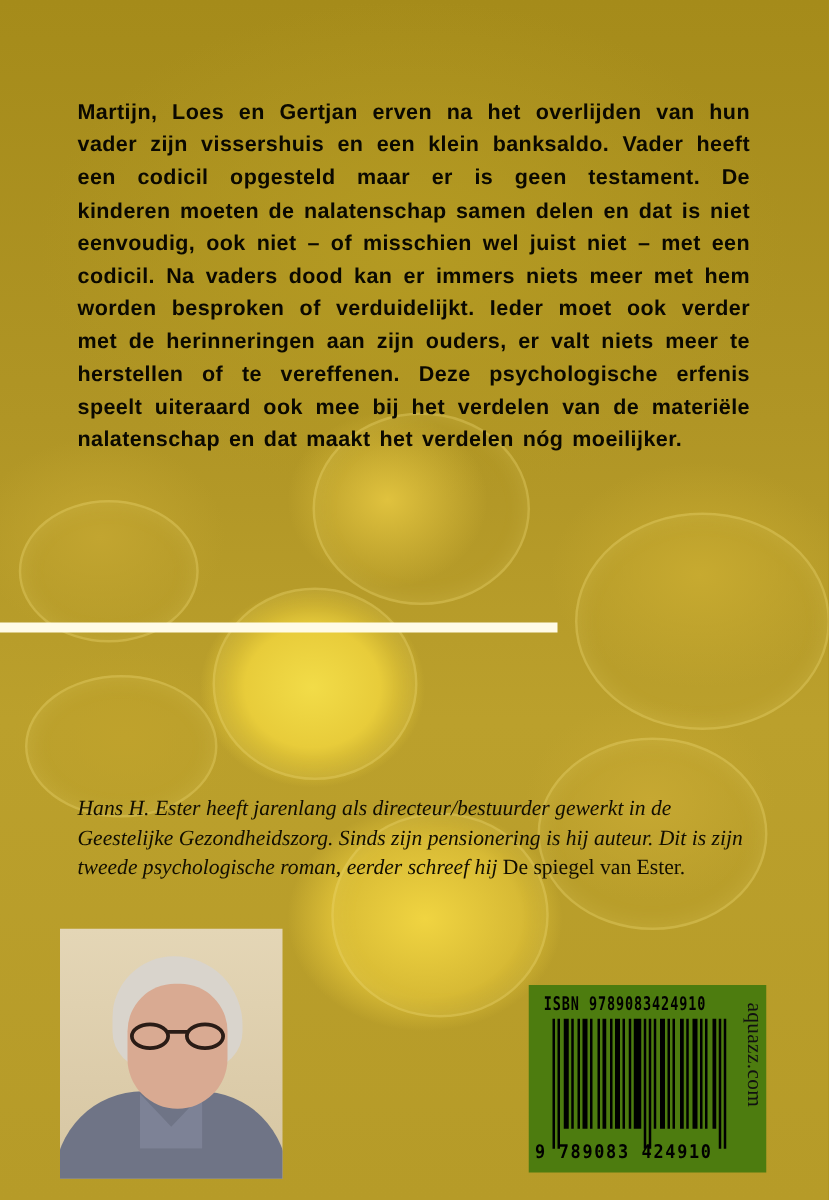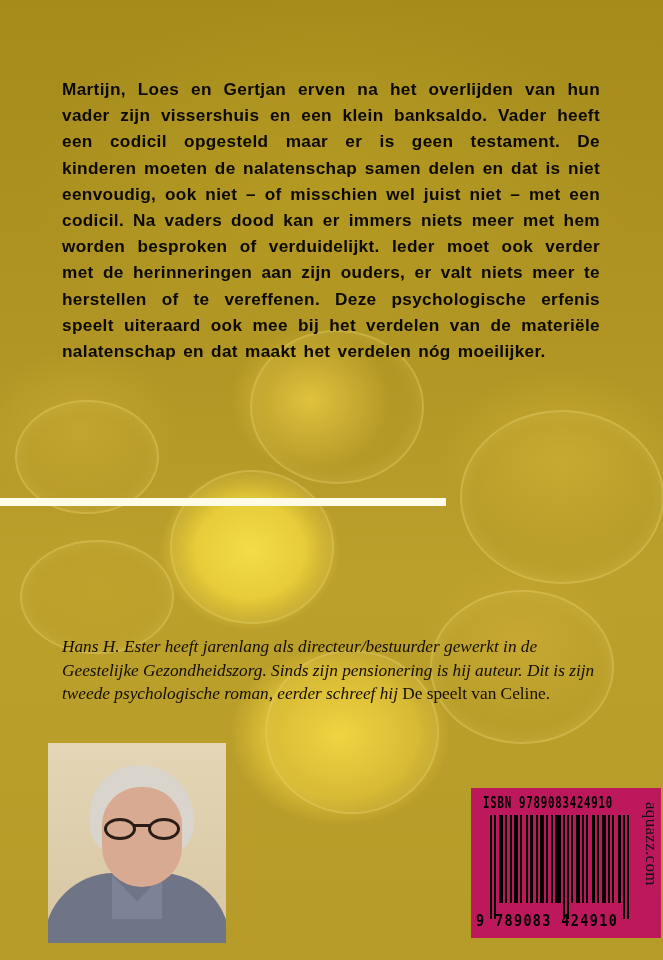--- a/index.html
+++ b/index.html
@@ -69,22 +69,21 @@
     .photo .shirt {
       position: absolute; left: -4px; top: 130px; width: 186px; height: 90px;
       border-radius: 70px 70px 0 0; background: #6f7486;
     }
     .photo .collar {
       position: absolute; left: 64px; top: 132px; width: 50px; height: 44px;
       background: #7d8296; clip-path: polygon(0 0, 50% 60%, 100% 0, 100% 100%, 0 100%);
     }
     .barcode {
       position: absolute; left: 423px; top: 788px; width: 190px; height: 150px;
-      background: #be185d;
-      margin-left: 48px;
+      background: #4d7c0f;
     }
     .isbn-top {
       position: absolute; left: 12px; top: 6px;
       font-family: "DejaVu Sans Mono", monospace; font-size: 15px; font-weight: bold;
       color: #000; letter-spacing: 1px; transform: scaleX(0.72); transform-origin: left top;
       white-space: nowrap;
     }
     .bars {
       position: absolute; left: 19px; top: 27px; width: 142px; height: 100px;
       display: flex; align-items: flex-start;
@@ -115,21 +114,21 @@
 <div class="coin-ring" style="left:15px;top:400px;width:140px;height:110px;"></div>
 <div class="coin-ring" style="left:265px;top:650px;width:170px;height:160px;"></div>
 <div class="coin-ring" style="left:430px;top:590px;width:180px;height:150px;"></div>
 <div class="coin-ring" style="left:20px;top:540px;width:150px;height:110px;"></div>
 
 <div class="blurb">Martijn, Loes en Gertjan erven na het overlijden van hun vader zijn vissershuis en een klein banksaldo. Vader heeft een codicil opgesteld maar er is geen testament. De kinderen moeten de nalatenschap samen delen en dat is niet eenvoudig, ook niet – of misschien wel juist niet – met een codicil. Na vaders dood kan er immers niets meer met hem worden besproken of verduidelijkt. Ieder moet ook verder met de herinneringen aan zijn ouders, er valt niets meer te herstellen of te vereffenen. Deze psychologische erfenis speelt uiteraard ook mee bij het verdelen van de materiële nalatenschap en dat maakt het verdelen nóg moeilijker.</div>
 
 <div class="divider"></div>
 
 <div class="bio">
-  <span>Hans H. Ester heeft jarenlang als directeur/bestuurder gewerkt in de Geestelijke Gezondheidszorg. Sinds zijn pensionering is hij auteur. Dit is zijn tweede psychologische roman, eerder schreef hij </span><span class="title">De speelt van Celine.</span>
+  <span>Hans H. Ester heeft jarenlang als directeur/bestuurder gewerkt in de Geestelijke Gezondheidszorg. Sinds zijn pensionering is hij auteur. Dit is zijn tweede psychologische roman, eerder schreef hij </span><span class="title">De spiegel van Ester.</span>
 </div>
 
 <div class="photo" title="Portrait of author Hans H. Ester">
   <div class="shirt"></div>
   <div class="collar"></div>
   <div class="hair"></div>
   <div class="face"></div>
   <div class="glasses">
     <div class="lens l"></div>
       <div class="bridge"></div>

